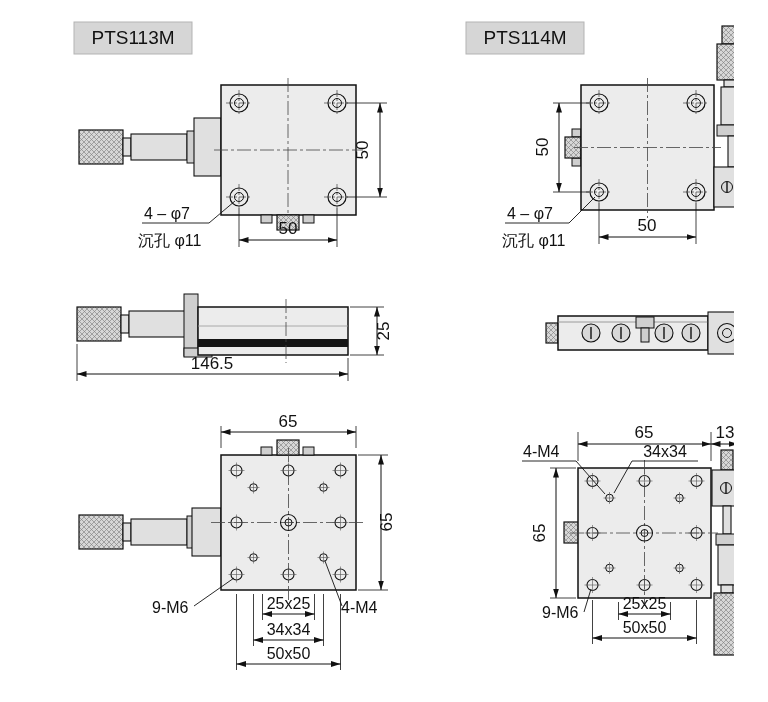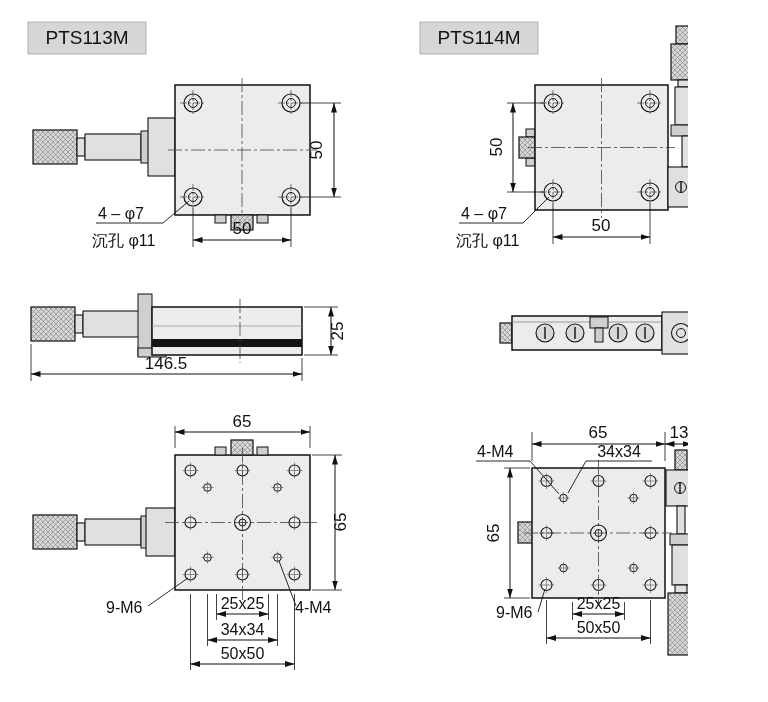--- a/index.html
+++ b/index.html
@@ -1,16 +1,16 @@
 <!DOCTYPE html>
 <html><head>
 <meta charset="utf-8">
 <style>
   html,body{margin:0;padding:0;background:#ffffff;}
-  .canvas{position:relative;width:688px;height:702px;background:#ffffff;font-family:"Liberation Sans",sans-serif;overflow:hidden;}
+  .canvas{position:relative;width:688px;height:702px;background:#ffffff;font-family:"Liberation Sans",sans-serif;overflow:hidden;margin-left:46px;}
   svg{display:block;}
   svg text{font-family:"Liberation Sans",sans-serif;fill:#111111;}
   .model{font-size:19px;}
   .dim{font-size:17px;}
   .note{font-size:16px;}
   .plate{fill:#ececec;stroke:#111;stroke-width:1.5;}
   .part{fill:#e0e0e0;stroke:#111;stroke-width:1.1;}
   .partd{fill:#cfcfcf;stroke:#111;stroke-width:1;}
   .knurl{fill:url(#knurl);stroke:#111;stroke-width:1.2;}
   .dimline{stroke:#111;stroke-width:1;fill:none;}

